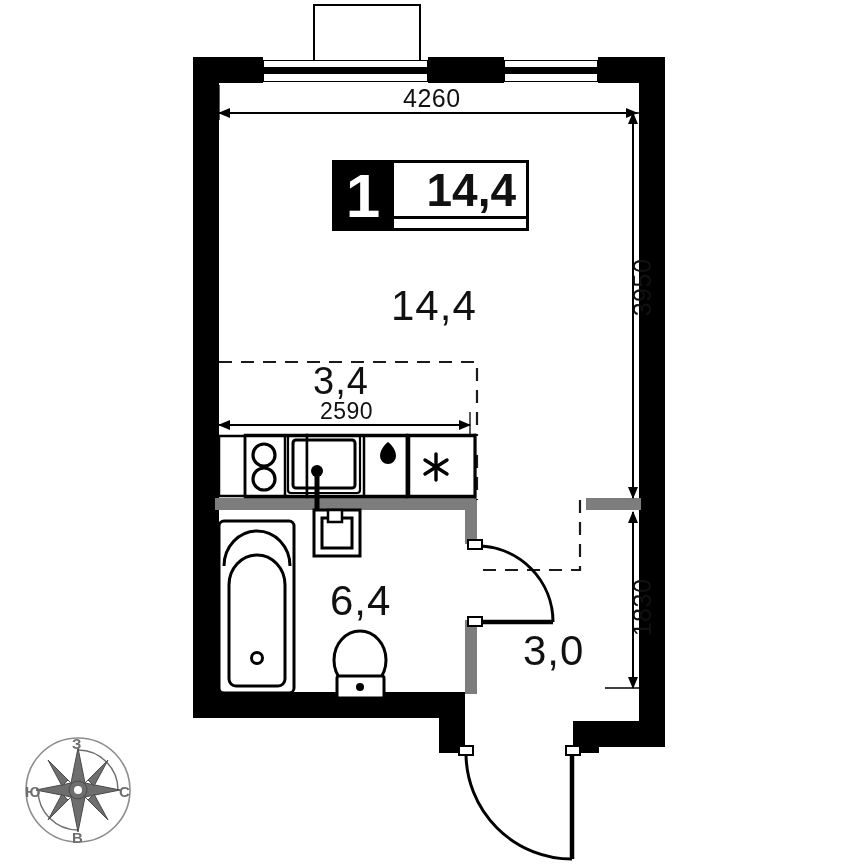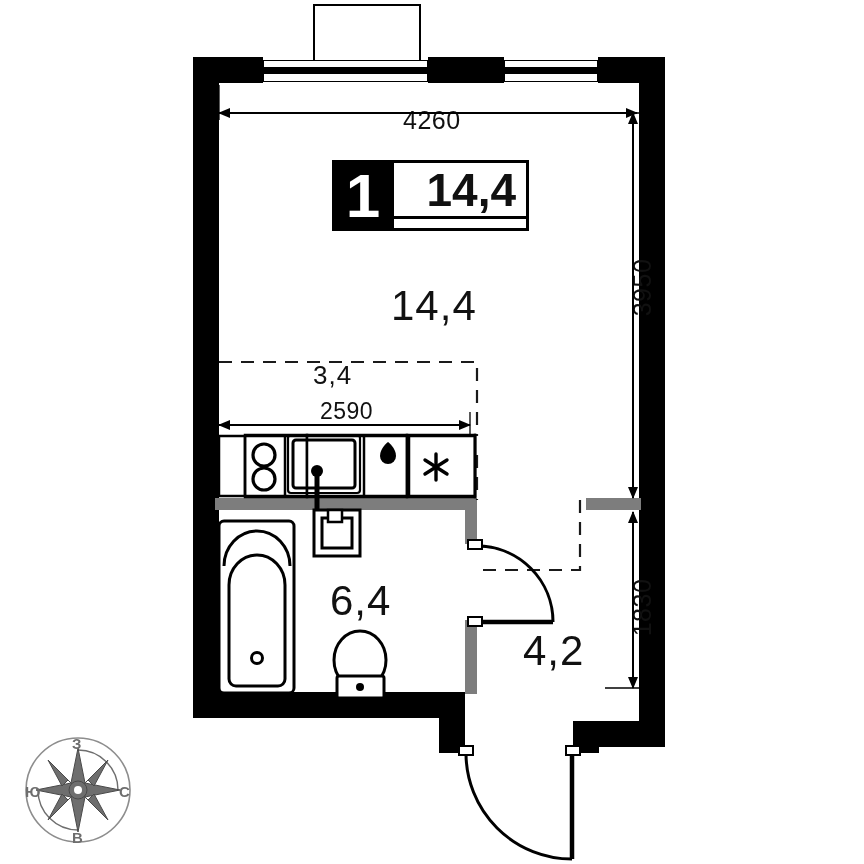--- a/index.html
+++ b/index.html
@@ -6,21 +6,21 @@
   body{width:864px;height:864px;overflow:hidden;
        font-family:"Liberation Sans","DejaVu Sans",sans-serif;color:#111;}
   #plan{position:relative;width:864px;height:864px;background:#fff;}
   .abs{position:absolute;}
   .wall{background:#000;}
   .pwall{background:#7d7d7d;}
   .txt{position:absolute;white-space:pre;line-height:1;}
   .dimnum{font-size:25px;letter-spacing:.5px;}
   .dimnum.vert{transform-origin:50% 50%;}
   .roomnum{font-size:42px;font-weight:400;letter-spacing:1px;}
-  .kitchnum{font-size:26px;}
+  .kitchnum{font-size:38px;}
   .svgl{position:absolute;left:0;top:0;width:864px;height:864px;overflow:visible;pointer-events:none;}
   .badge{position:absolute;display:flex;border:0;}
   .badge .bcount{width:62px;background:#000;color:#fff;display:flex;
       align-items:center;justify-content:center;font-size:62px;font-weight:700;}
   .badge .bcol{display:flex;flex-direction:column;border:3px solid #000;border-left:none;}
   .badge .bcell{width:132px;height:56px;display:flex;align-items:center;
       justify-content:flex-end;padding-right:10px;font-size:46px;font-weight:700;
       box-sizing:border-box;background:#fff;}
   .badge .bcell.top{border-bottom:3px solid #000;}
   .compass{position:absolute;}
@@ -71,23 +71,23 @@
   <div class="badge" style="left:332px;top:160px;">
     <div class="bcount">1</div>
     <div class="bcol">
       <div class="bcell top">14,4</div>
     </div>
   </div>
 
   <div class="txt roomnum" style="left:391px;top:285px;">14,4</div>
   <div class="txt roomnum kitchnum" style="left:313px;top:362px;">3,4</div>
   <div class="txt roomnum" style="left:330px;top:580px;">6,4</div>
-  <div class="txt roomnum" style="left:523px;top:630px;">4,2</div>
-
-  <div class="txt dimnum" style="left:403px;top:108px;">4260</div>
+  <div class="txt roomnum" style="left:523px;top:630px;">3,0</div>
+
+  <div class="txt dimnum" style="left:403px;top:86px;">4260</div>
   <div class="txt dimnum" style="left:320px;top:400px;font-size:23px;">2590</div>
   <div class="txt dimnum vert" style="left:614px;top:275px;transform:rotate(-90deg);">3950</div>
   <div class="txt dimnum vert" style="left:614px;top:595px;transform:rotate(-90deg);">1830</div>
 
   <svg class="svgl" viewBox="0 0 864 864">
     <defs>
       <marker id="ar" markerWidth="12" markerHeight="10" refX="11" refY="5" orient="auto" markerUnits="userSpaceOnUse">
         <path d="M0,0 L12,5 L0,10 Z" fill="#000"></path>
       </marker>
       <marker id="arS" markerWidth="12" markerHeight="10" refX="1" refY="5" orient="auto" markerUnits="userSpaceOnUse">

